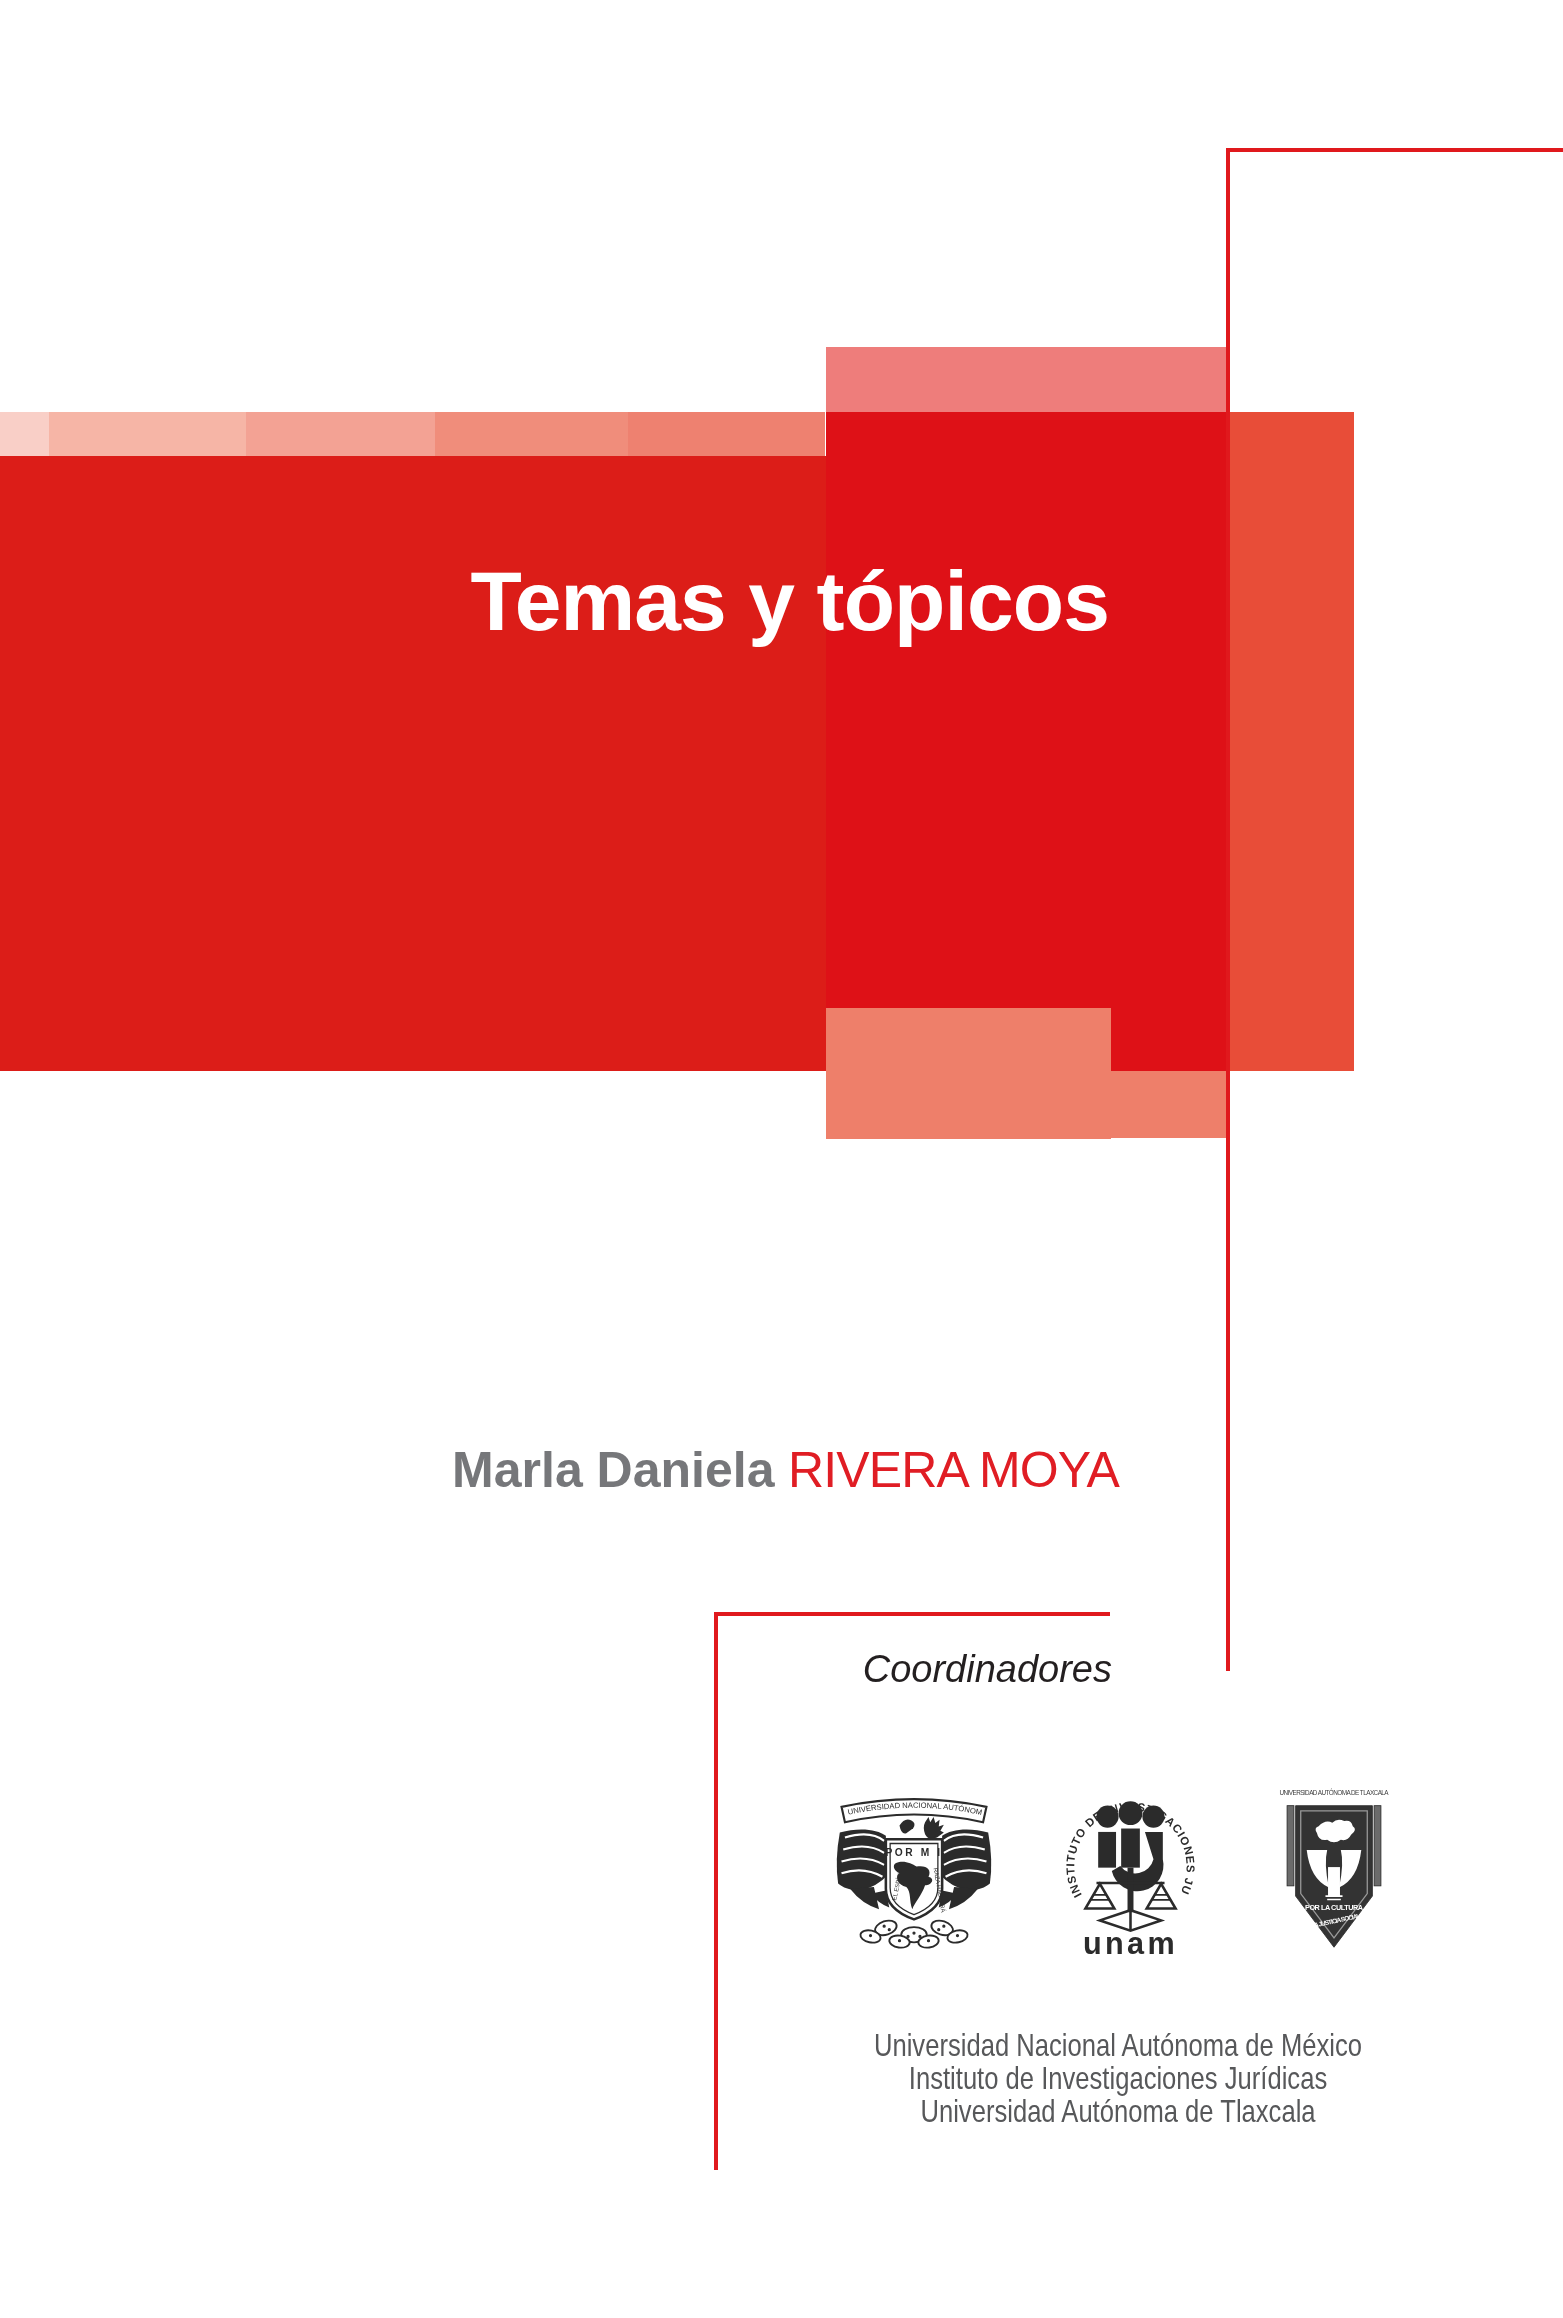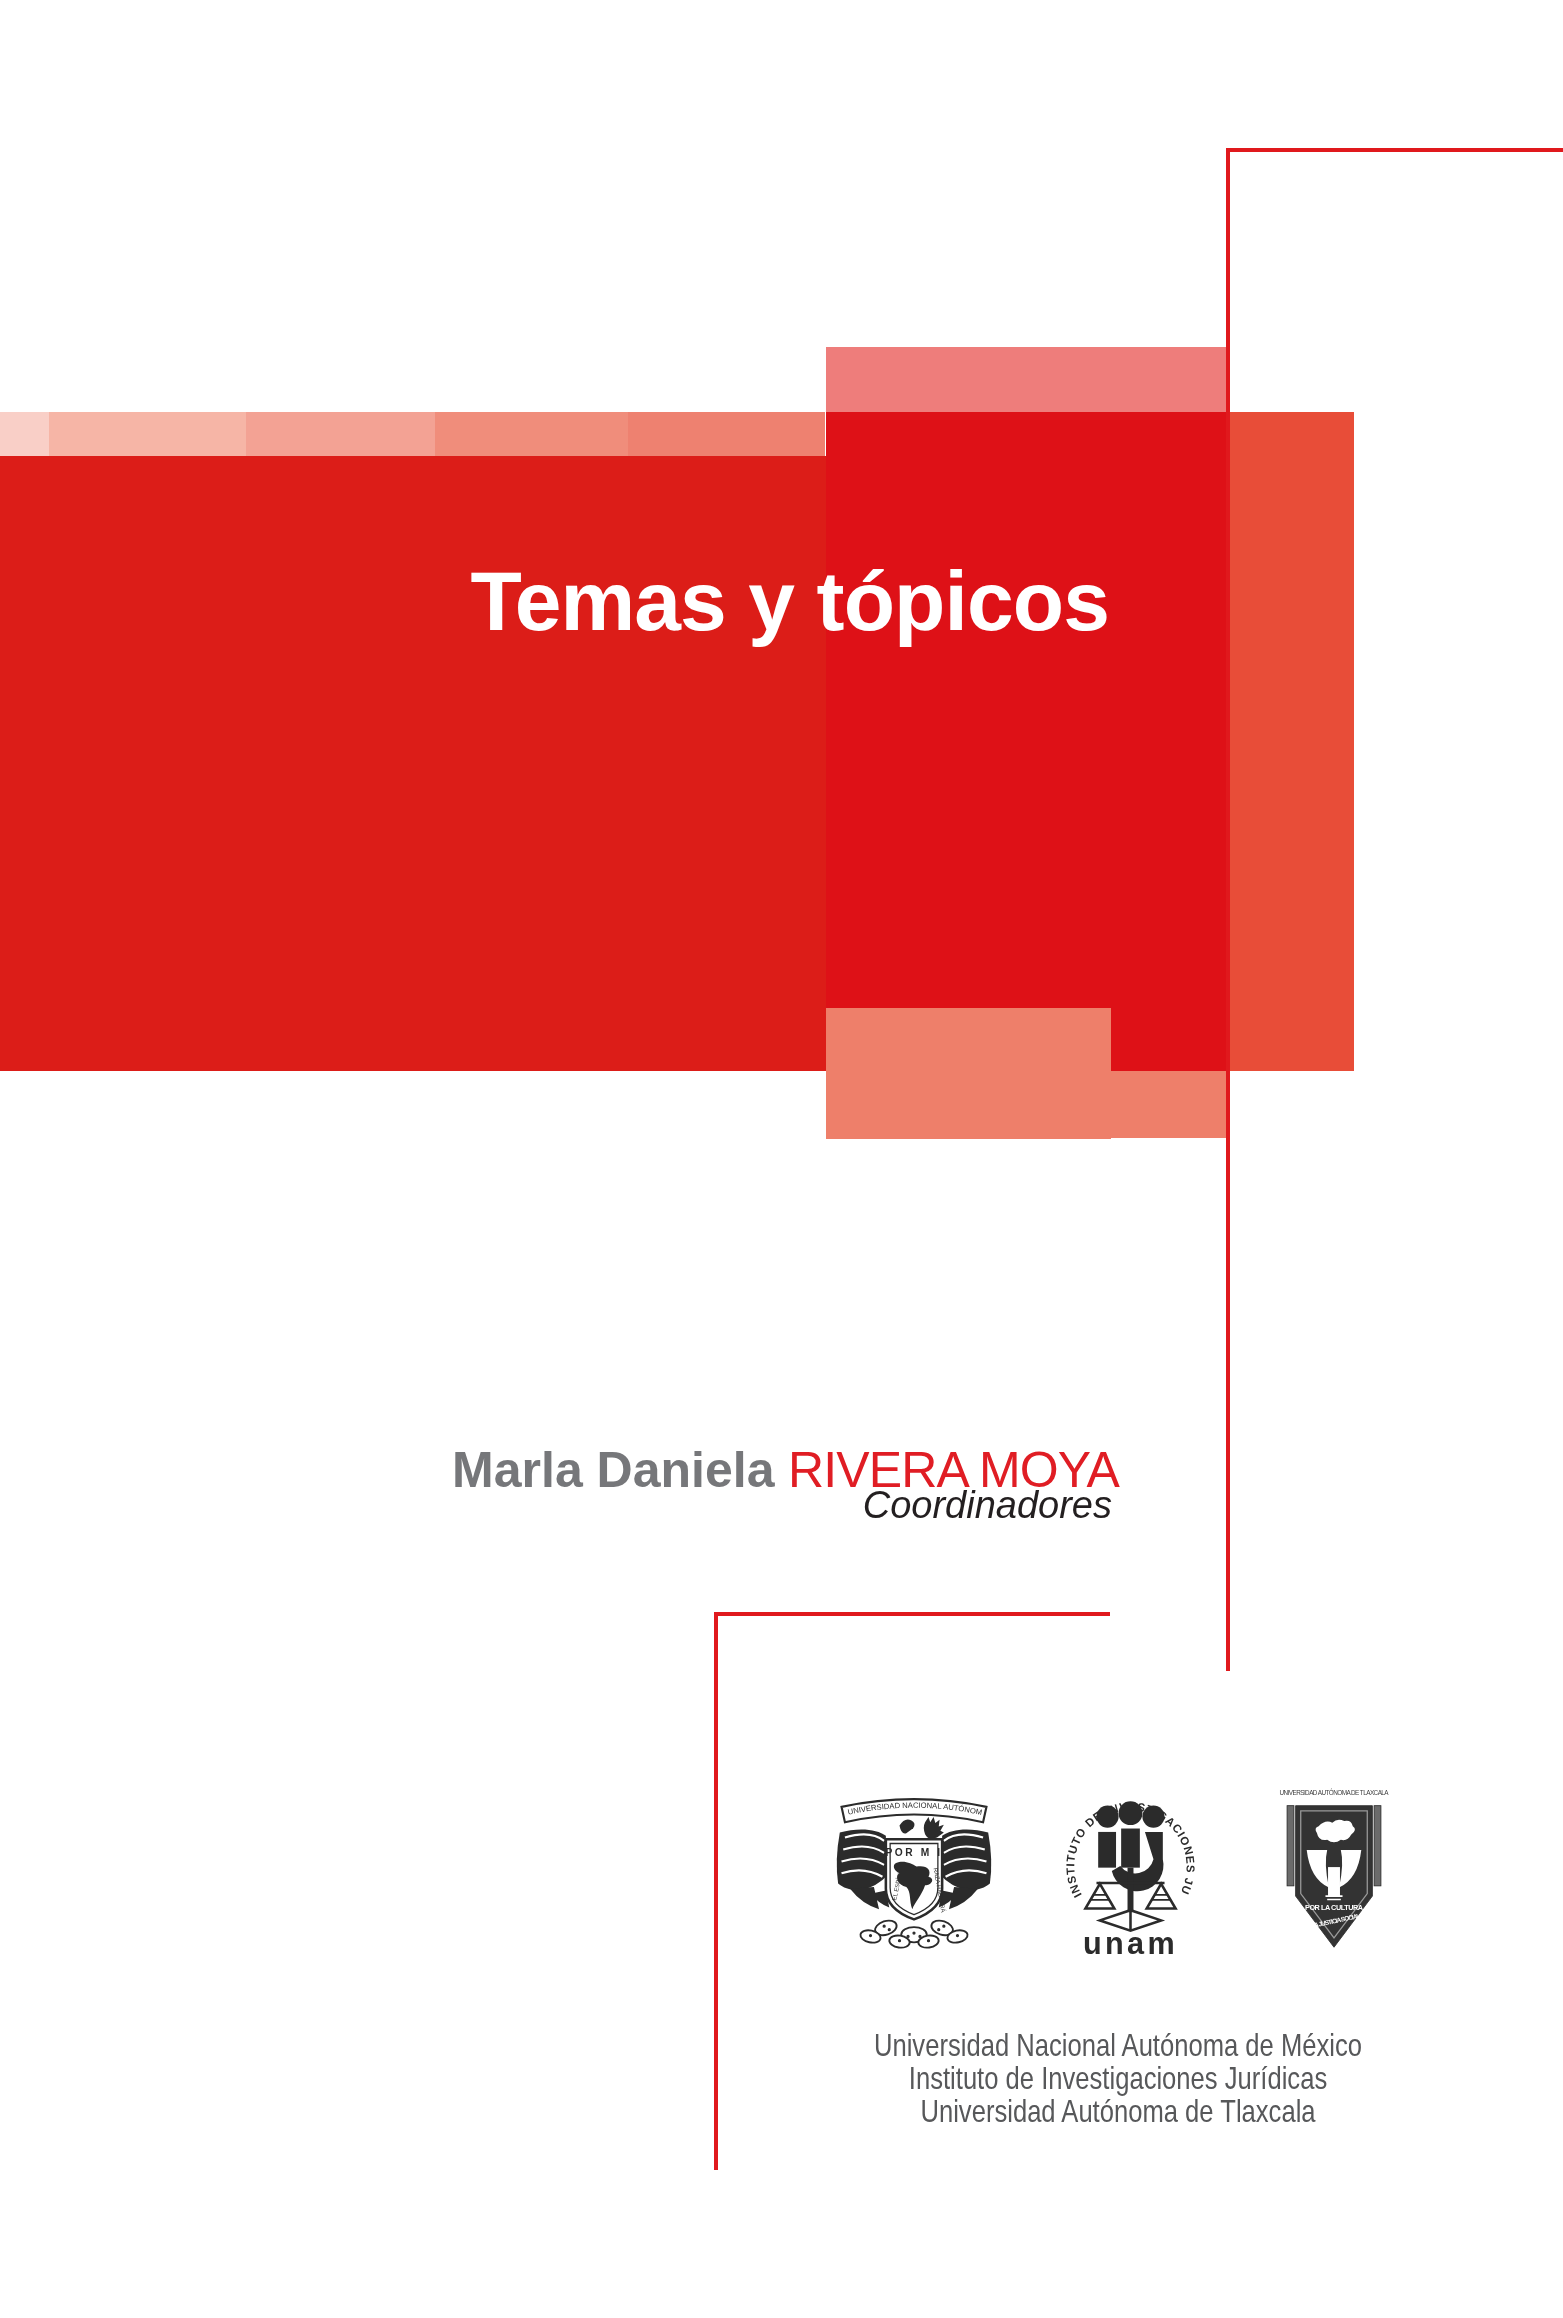--- a/index.html
+++ b/index.html
@@ -29,21 +29,21 @@
     border-top:4.3px solid #e0191d;border-left:4.3px solid #e0191d;}
 
   
   .title{
     right:455px;top:550px;text-align:right;color:#ffffff;
     font-weight:bold;font-size:84px;line-height:102px;letter-spacing:-0.9px;
   }
   .authors{right:445px;top:1440px;text-align:left;line-height:60px;font-size:50px;}
   .author-given{color:#76777a;font-weight:bold;}
   .author-surnames{color:#e01d24;font-weight:normal;letter-spacing:-0.9px;margin-left:13.6px;}
-  .coordinators{right:452px;top:1484px;font-size:38px;font-style:italic;color:#231f20;text-align:left;}
+  .coordinators{right:452px;top:1648px;font-size:38px;font-style:italic;color:#231f20;text-align:left;}
   .publishers{
     left:798px;top:2029px;width:640px;text-align:center;color:#57585a;
     font-size:32px;line-height:33px;transform:scaleX(0.8);transform-origin:50% 0;
   }
 
   
   .logo{position:absolute;}
   .logo-unam{left:833px;top:1788px;}
   .logo-iij{left:1065px;top:1779px;}
   .logo-uat{left:1276px;top:1785px;}

